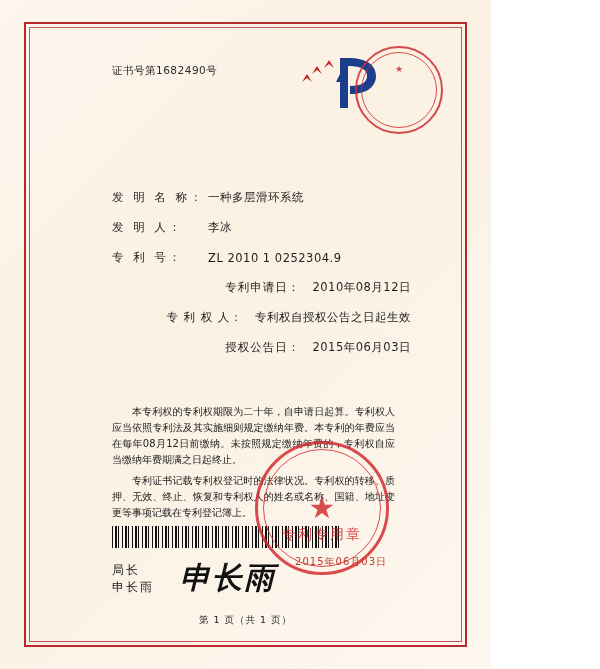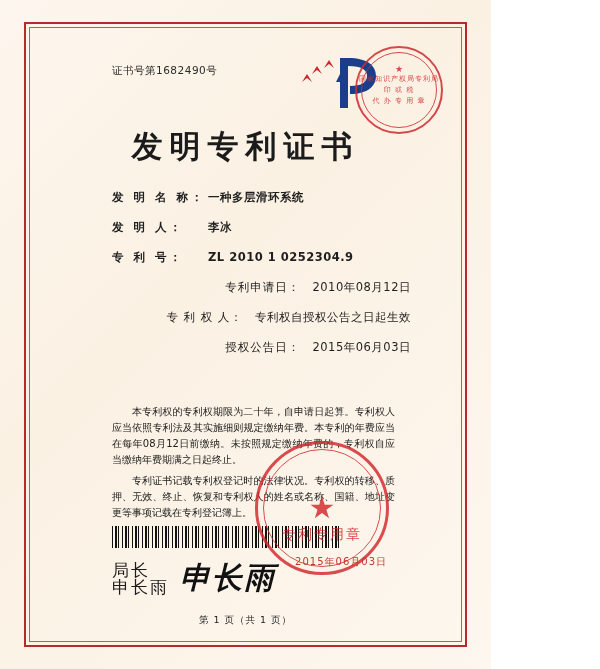--- a/index.html
+++ b/index.html
@@ -128,25 +128,24 @@
 
   
   .fields {
     position: absolute;
     left: 72px;
     top: 152px;
     right: 40px;
   }
   .field-row {
     display: flex;
-    align-items: flex-start;
+    align-items: center;
     margin-bottom: 15px;
     font-size: 11.5px;
     color: #1f1f1f;
-    font-weight: bold;
   }
   .field-label {
     width: 96px;
     flex: 0 0 96px;
     letter-spacing: 3px;
     white-space: nowrap;
   }
   .field-value {
     flex: 1 1 auto;
     letter-spacing: 0.5px;
@@ -192,21 +191,21 @@
       #111 6px, #111 7px,
       transparent 7px, transparent 10px
     );
   }
 
   
   .sign-block {
     position: absolute;
     left: 72px;
     top: 524px;
-    font-size: 17px;
+    font-size: 12px;
     line-height: 17px;
     letter-spacing: 2px;
     color: #1c1c1c;
   }
   .signature {
     position: absolute;
     left: 140px;
     top: 520px;
     font-family: "DejaVu Serif", serif;
     font-size: 30px;
@@ -302,28 +301,22 @@
           <path d="M44 6 L52 6 L52 56 L44 56 Z"></path>
           <path d="M52 6 C72 6 80 14 80 24 C80 34 72 42 54 42 L54 34 C66 34 71 30 71 24 C71 18 66 14 52 14 Z"></path>
           <polygon points="40,30 52,6 52,30"></polygon>
         </g>
       </svg>
     </div>
 
     <div class="seal-top">
       <div class="st-ring"></div>
       <div class="st-star">★</div>
-      <div class="st-text">
-        <div>国家知识产权局专利局</div>
-        <div>印 或 税</div>
-        <div>代 办 专 用 章</div>
-      </div>
-    </div>
-
-    <div class="main-title">发明专利证书</div>
+    </div>
+
 
     <div class="fields">
       <div class="field-row">
         <div class="field-label">发 明 名 称：</div>
         <div class="field-value">一种多层滑环系统</div>
       </div>
       <div class="field-row">
         <div class="field-label">发 明 人：</div>
         <div class="field-value">李冰</div>
       </div>

